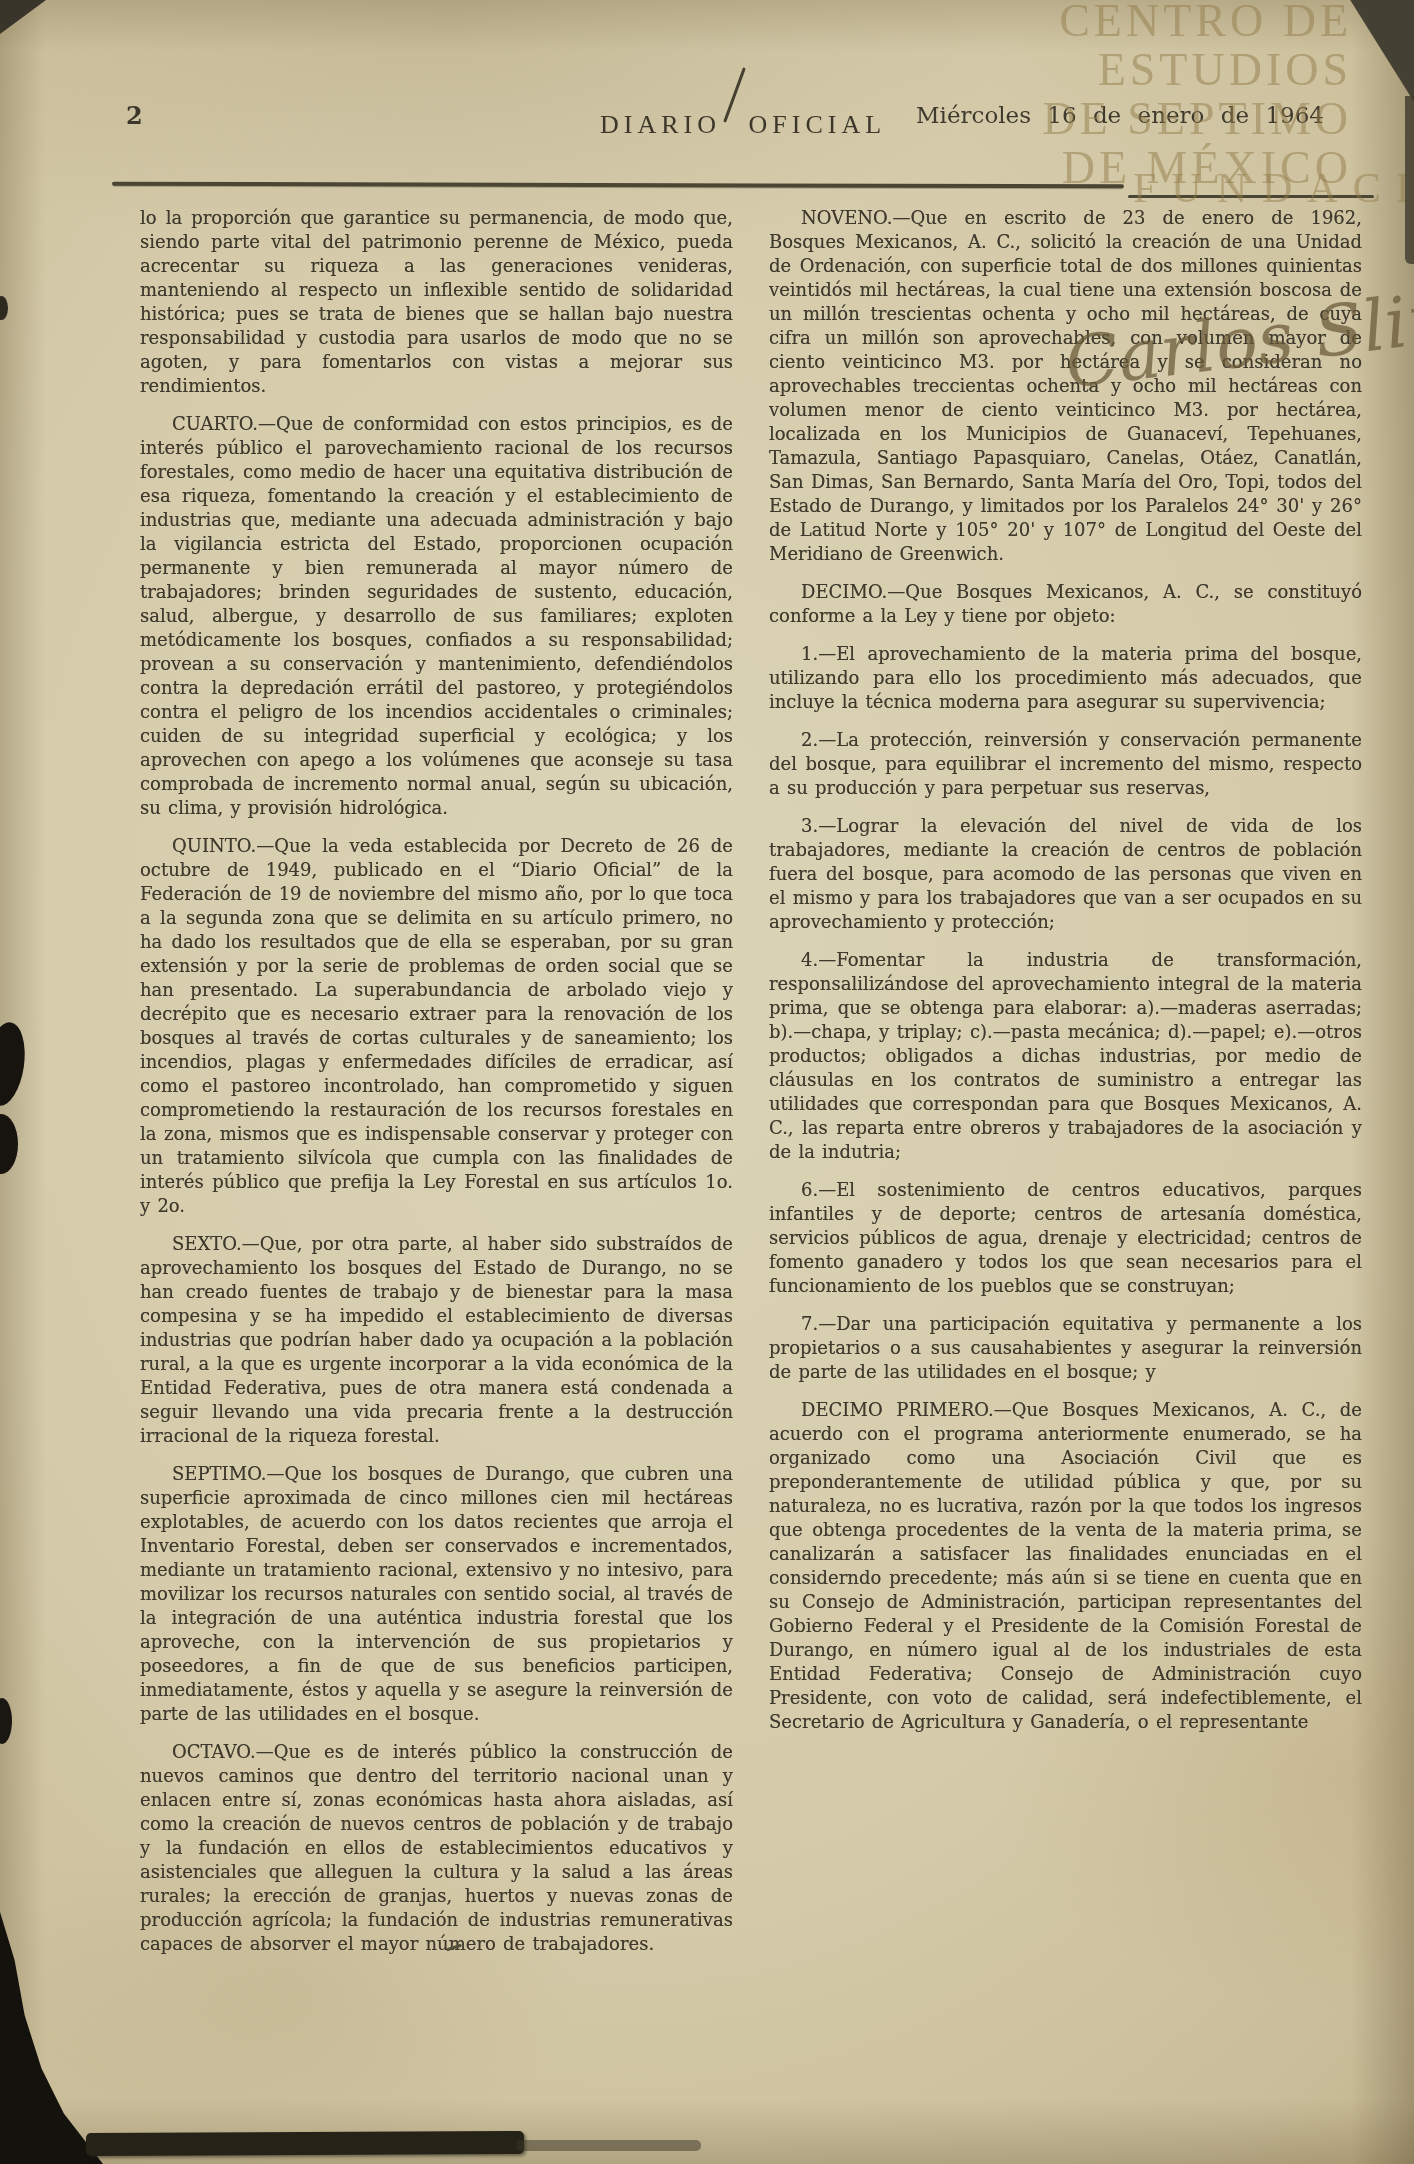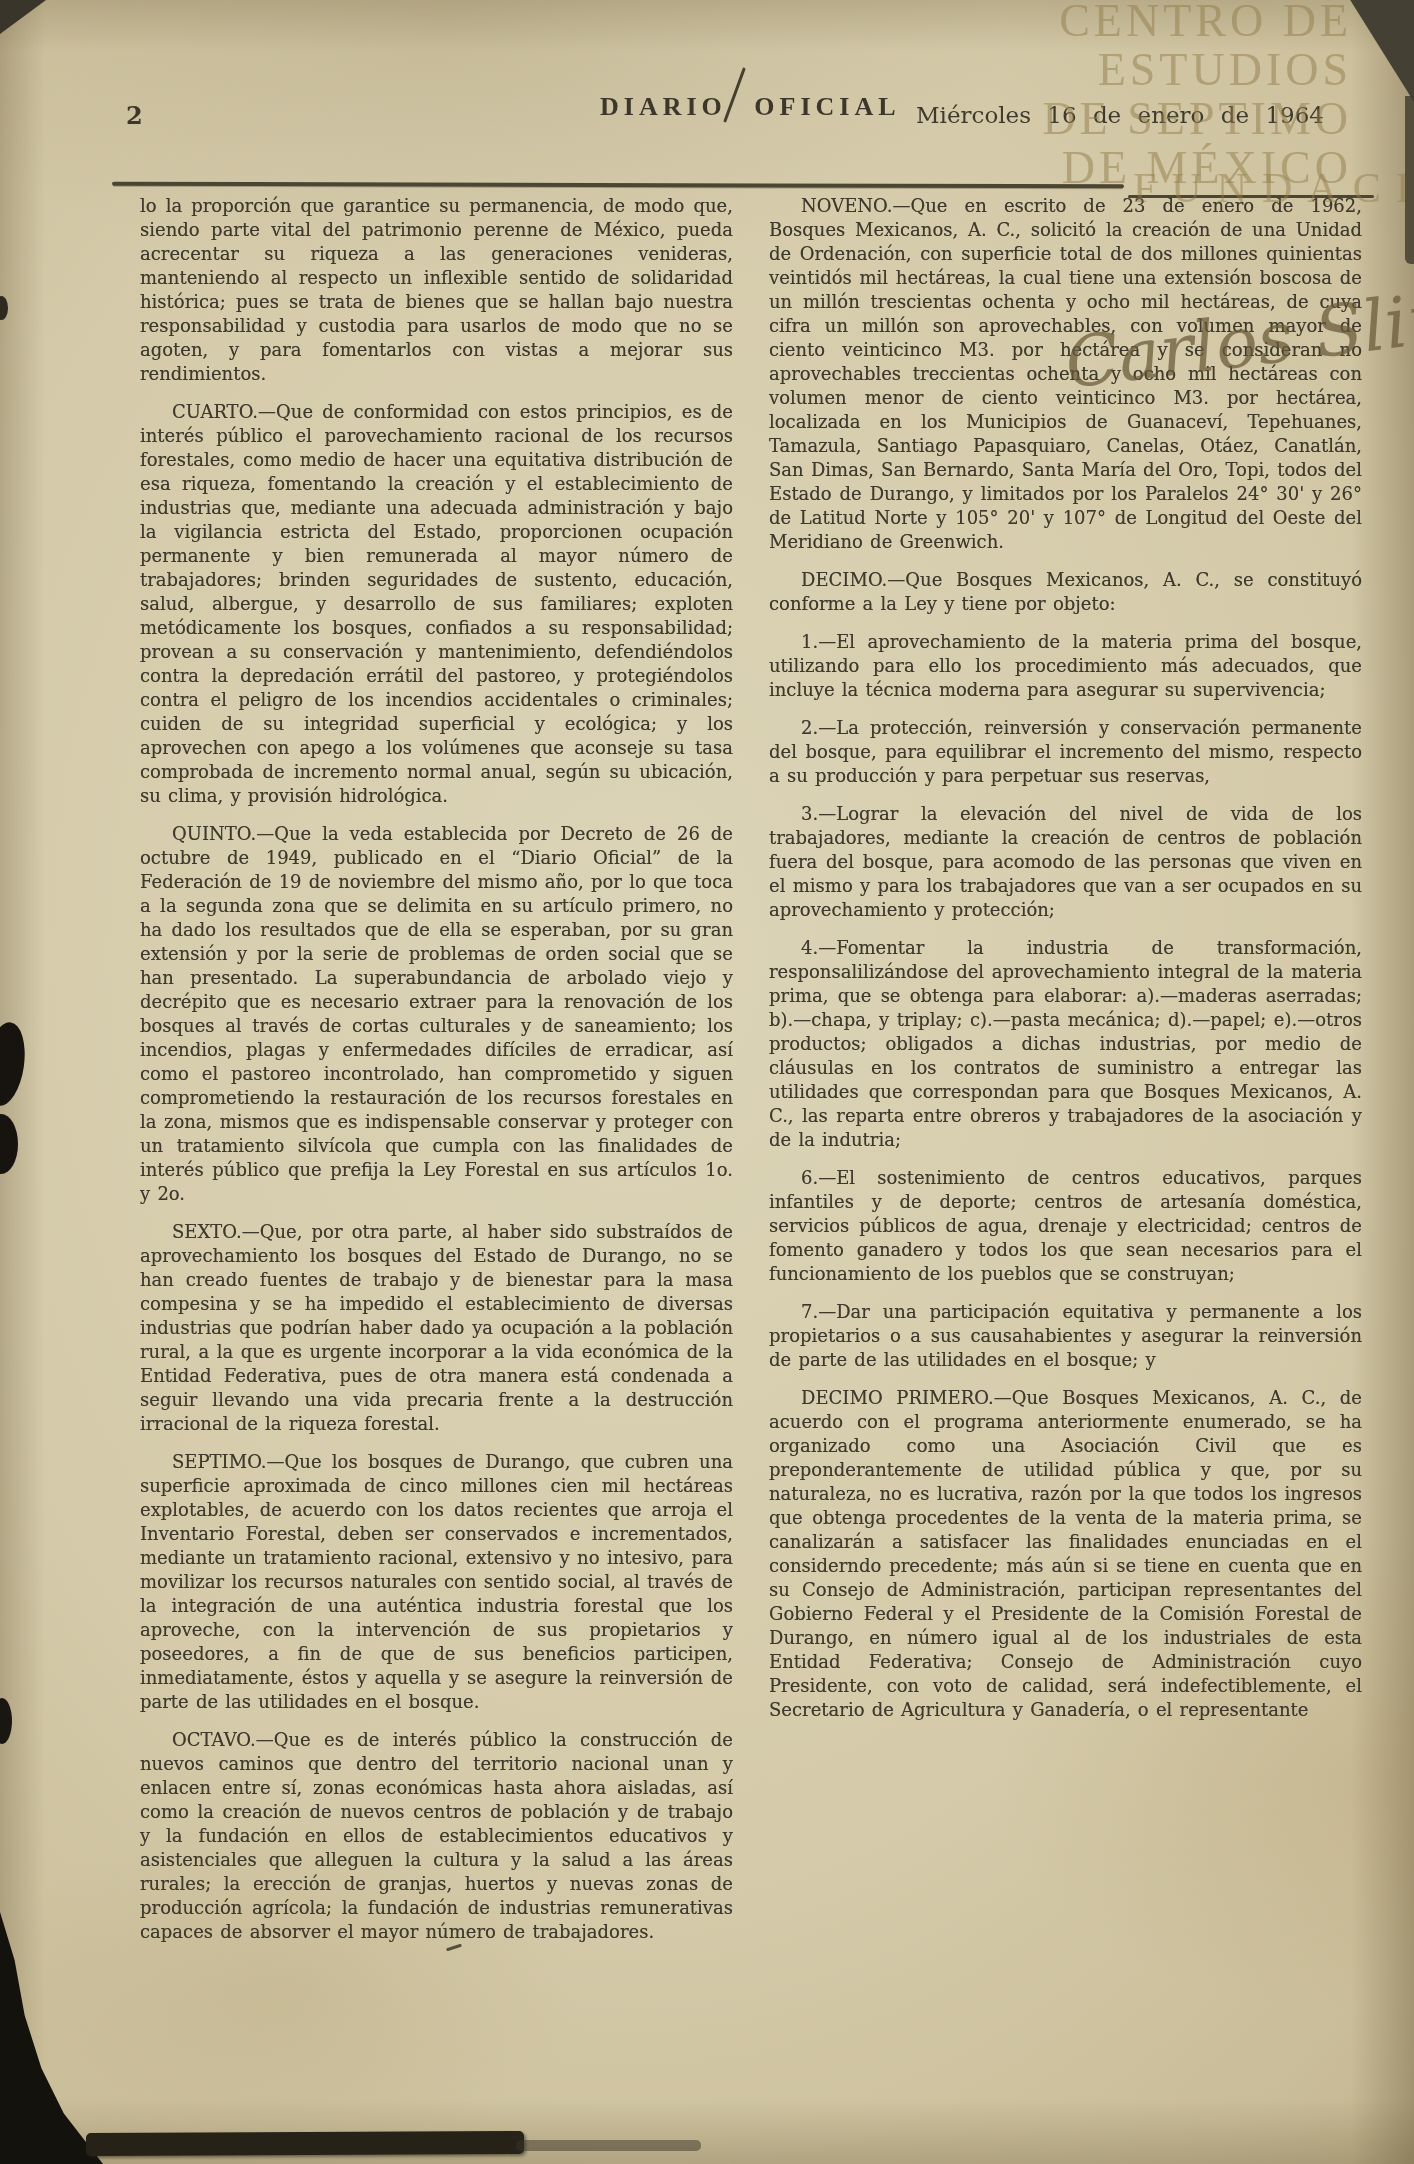--- a/index.html
+++ b/index.html
@@ -8,29 +8,29 @@
   .page{position:absolute;inset:0;overflow:hidden;
     background:
       radial-gradient(ellipse 900px 420px at 32% 1%, rgba(118,98,58,.16), transparent 62%),
       radial-gradient(ellipse 520px 340px at 96% 82%, rgba(152,126,70,.14), transparent 70%),
       radial-gradient(ellipse 420px 260px at 20% 92%, rgba(140,116,66,.12), transparent 70%),
       linear-gradient(to right, rgba(92,76,44,.28) 0, rgba(92,76,44,0) 3.2%, rgba(92,76,44,0) 95.5%, rgba(92,76,44,.34) 100%),
       linear-gradient(to bottom, rgba(100,84,48,.22) 0, rgba(100,84,48,0) 2.4%, rgba(100,84,48,0) 97%, rgba(100,84,48,.28) 100%),
       radial-gradient(ellipse 1250px 1650px at 45% 44%, #dcd4b8 0%, #d5cbaa 55%, #cabd99 86%, #beb18b 100%);}
   
   .pagenum{position:absolute;left:126px;top:101px;font-size:24px;font-weight:bold;color:#3c372a;}
-  .title{position:absolute;left:600px;top:92px;font-family:"Liberation Serif",serif;font-weight:bold;
+  .title{position:absolute;left:600px;top:110px;font-family:"Liberation Serif",serif;font-weight:normal;
          font-size:26px;letter-spacing:5px;word-spacing:16px;color:#3c372a;white-space:nowrap;}
   .date{position:absolute;left:916px;top:102px;font-size:23px;word-spacing:9px;color:#3f3a2d;white-space:nowrap;}
   .rule-main{position:absolute;left:112px;top:183px;width:1012px;height:4px;background:#4b4534;
              border-radius:3px;transform:rotate(.15deg);
              box-shadow:0 2px 0 -1px rgba(75,69,52,.35);}
   .rule-date{position:absolute;left:1128px;top:195px;width:246px;height:3px;background:#4b4534;border-radius:2px;}
   
-  .columns{position:absolute;left:140px;top:194px;width:1222px;display:flex;gap:36px;}
+  .columns{position:absolute;left:140px;top:206px;width:1222px;display:flex;gap:36px;}
   .col{width:600px;font-size:18px;line-height:24px;color:#3e392c;text-align:justify;
        word-spacing:1.5px;text-shadow:0 0 .5px rgba(62,57,44,.55);}
   .col p{margin:0 0 14px;text-indent:32px;}
   .col p.no-indent{text-indent:0;}
   
   .wm{position:absolute;right:62px;top:-4px;text-align:right;font-family:"Liberation Serif",serif;
       font-size:46px;line-height:49px;letter-spacing:4px;color:rgba(146,123,74,.5);white-space:nowrap;}
   .wm-foundation{position:absolute;left:1133px;top:164px;font-family:"Liberation Serif",serif;
       font-size:42px;letter-spacing:15px;color:rgba(146,123,74,.48);white-space:nowrap;}
   .wm-signature{position:absolute;left:1064px;top:298px;font-family:"DejaVu Serif",serif;font-style:italic;

